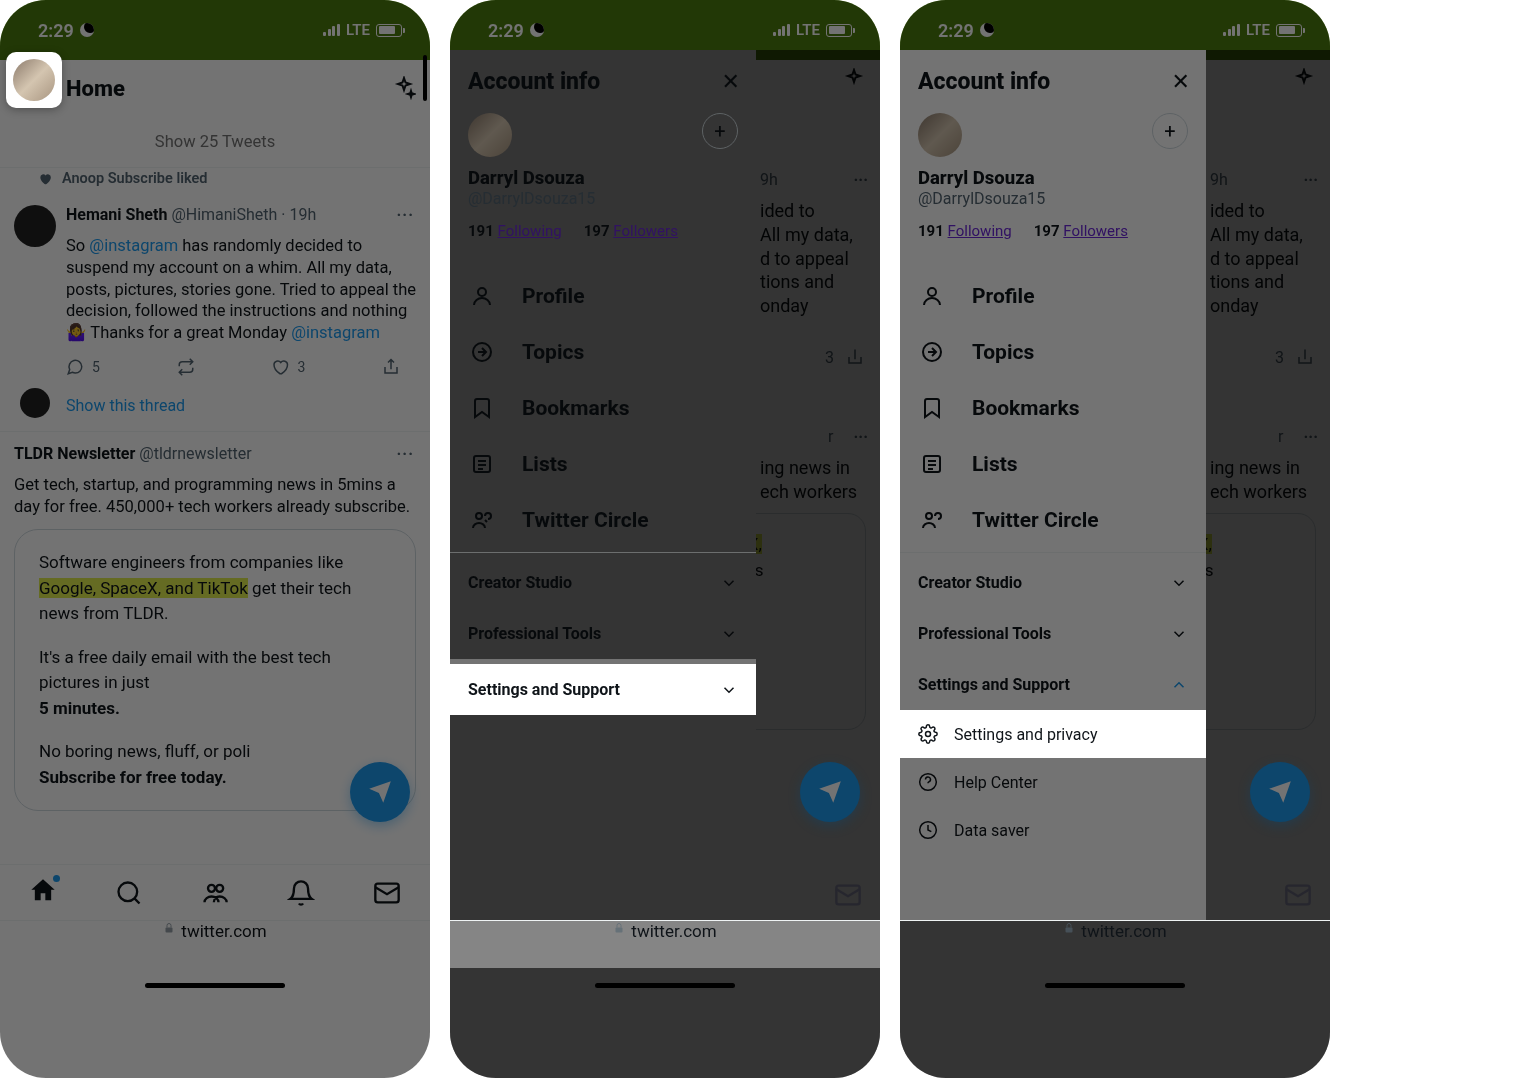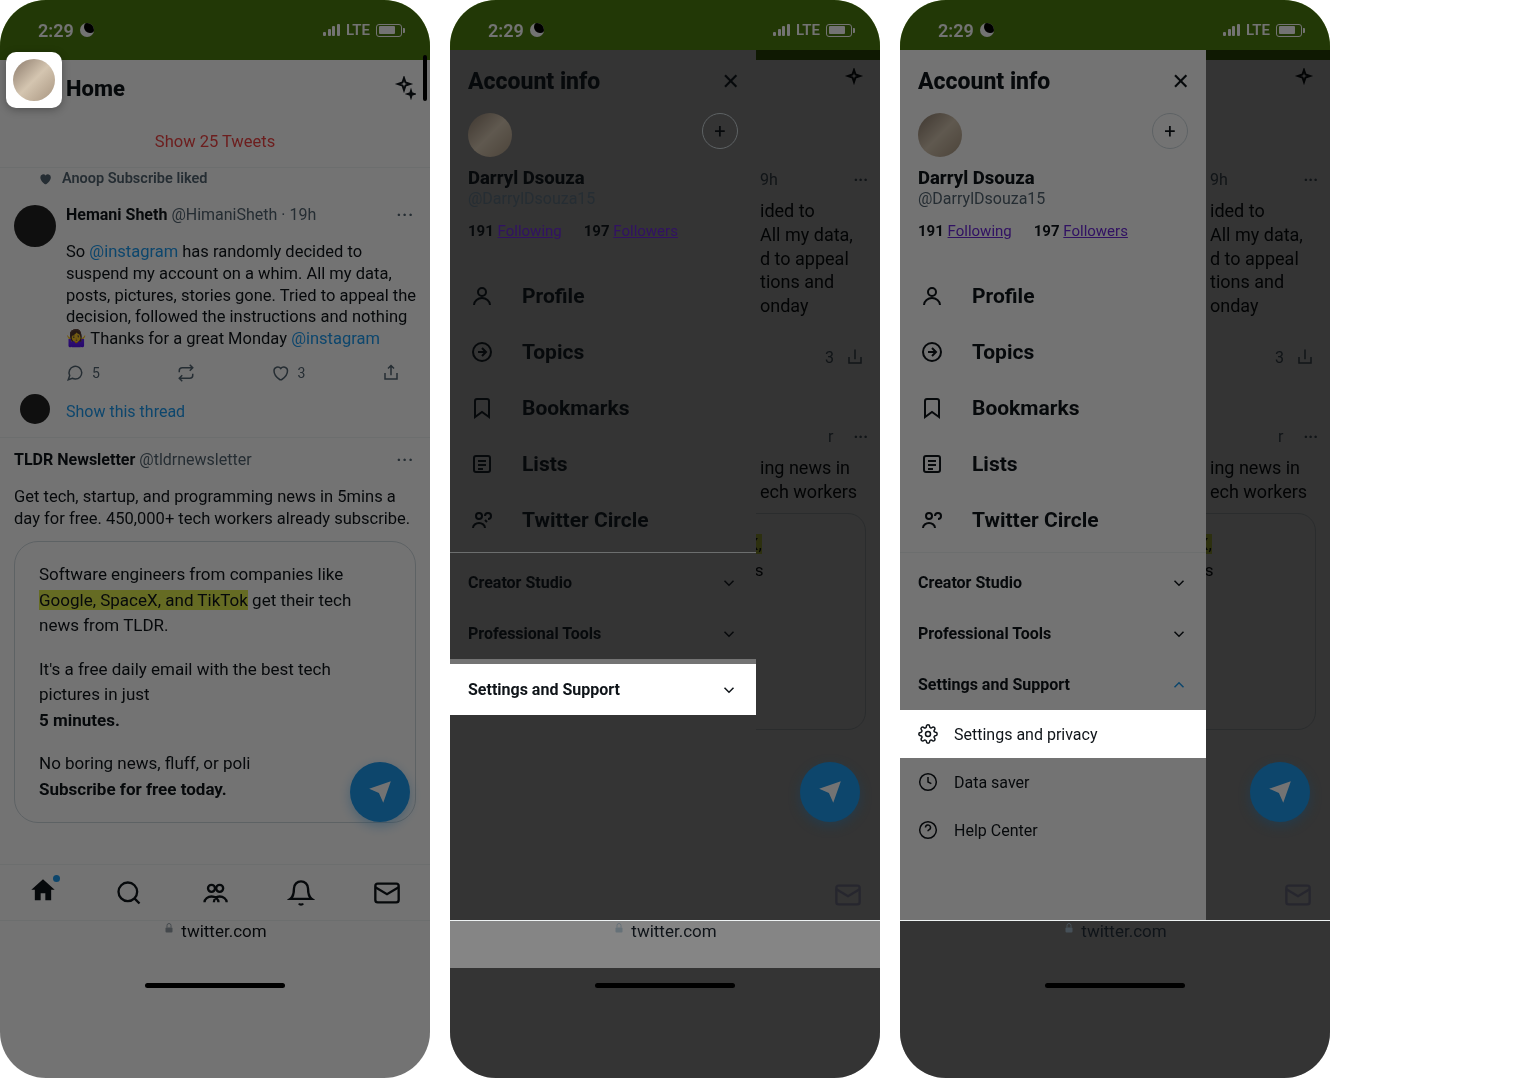--- a/index.html
+++ b/index.html
@@ -81,40 +81,40 @@
   }
   .avatar-wrap { width: 40px; height: 40px; border-radius: 50%; overflow: hidden; flex-shrink:0; }
   .avatar-img {
     width: 100%; height: 100%;
     background: linear-gradient(135deg, #8b7a6b 0%, #d4c5b0 50%, #a89580 100%);
   }
   .page-title { font-size: 22px; font-weight: 800; flex: 1; color: #0f1419; }
   .sparkle-icon { width: 24px; height: 24px; }
   .scrollbar-fake { position: absolute; right: 3px; top: 55px; width: 4px; height: 46px; background: #000; border-radius:2px; }
   
-  .show-tweets { text-align: center; color: #ef4444; font-size: 16.5px; padding: 16px 0; }
+  .show-tweets { text-align: center; color: #737373; font-size: 16.5px; padding: 16px 0; }
   .divider { height: 1px; background: #eff3f4; }
 
   .tweet { padding: 12px 14px; display: flex; gap: 10px; }
   .tweet-side { width: 42px; display:flex; flex-direction:column; align-items:center; gap:2px; }
   .tweet-avatar { width: 42px; height: 42px; border-radius: 50%; background:#222; }
   .tweet-avatar.tldr { background:#fff; display:flex; align-items:center; justify-content:center; font-weight:800; font-size:11px; letter-spacing:0.5px;}
   .tldr-text span:nth-child(1){color:#4285f4;}
   .tldr-text span:nth-child(2){color:#ea4335;}
   .tldr-text span:nth-child(3){color:#fbbc04;}
   .tldr-text span:nth-child(4){color:#34a853;}
   .tweet-body { flex: 1; }
   .liked-row { color: #536471; font-size: 14.5px; font-weight: 600; display:flex; align-items:center; gap:10px; padding: 2px 0 6px 38px;}
   .liked-row svg {width:14px; height:14px; fill:#536471;}
   .tweet-head { display: flex; align-items: center; gap: 4px; }
   .tweet-name { font-weight: 700; font-size: 16px; color:#0f1419;}
   .tweet-handle { color: #536471; font-size: 16px; }
   .tweet-time { color: #536471; font-size: 16px; }
   .tweet-more { margin-left: auto; color: #536471; padding:0 2px; font-weight:bold; letter-spacing:1px;}
-  .tweet-text { font-size: 16.5px; color:#0f1419; line-height: 1.32; margin-top:17px;}
+  .tweet-text { font-size: 16.5px; color:#0f1419; line-height: 1.32; margin-top:11px;}
   .tweet-text .mention { color:#1d9bf0; }
   .tweet-actions { display:flex; align-items:center; justify-content:space-between; margin-top:14px; padding-right:16px;}
   .tweet-action { display:flex; align-items:center; gap:8px; color:#536471; font-size:14px;}
   .show-thread { color:#1d9bf0; font-size:16px; padding:8px 0 12px 0;}
 
   .card {
     border: 1px solid #cfd9de;
     border-radius: 24px;
     padding: 20px 24px;
     margin-top: 12px;
@@ -714,30 +714,30 @@
     <div class="sub-item">
         <svg viewBox="0 0 24 24">
           <circle cx="12" cy="12" r="3"></circle>
           <path d="M12 1v3M12 20v3M4.2 4.2l2.1 2.1M17.7 17.7l2.1 2.1M1 12h3M20 12h3M4.2 19.8l2.1-2.1M17.7 6.3l2.1-2.1"></path>
         </svg>
         <span>Settings and privacy</span>
       </div>
     <div class="sub-item">
         <svg viewBox="0 0 24 24">
           <circle cx="12" cy="12" r="10"></circle>
-          <path d="M12 6v6l4 2"></path>
-        </svg>
-        <span>Data saver</span>
+          <path d="M9 9a3 3 0 1 1 4 2.8c-.7.4-1 1-1 1.7M12 17h.01"></path>
+        </svg>
+        <span>Help Center</span>
       </div>
     <div class="sub-item">
         <svg viewBox="0 0 24 24">
           <circle cx="12" cy="12" r="10"></circle>
-          <path d="M9 9a3 3 0 1 1 4 2.8c-.7.4-1 1-1 1.7M12 17h.01"></path>
-        </svg>
-        <span>Help Center</span>
+          <path d="M12 6v6l4 2"></path>
+        </svg>
+        <span>Data saver</span>
       </div>
   </div>
 
   <div class="compose-btn">
       <svg viewBox="0 0 24 24">
         <path d="M22 2L11 13M22 2l-7 20-4-9-9-4 20-7z"></path>
       </svg>
     </div>
   <div style="position:absolute; bottom:165px; right:18px;"><svg width="28" height="28" viewBox="0 0 24 24" fill="none" stroke="#556" stroke-width="2">
         <rect x="2" y="4" width="20" height="16" rx="2"></rect>

